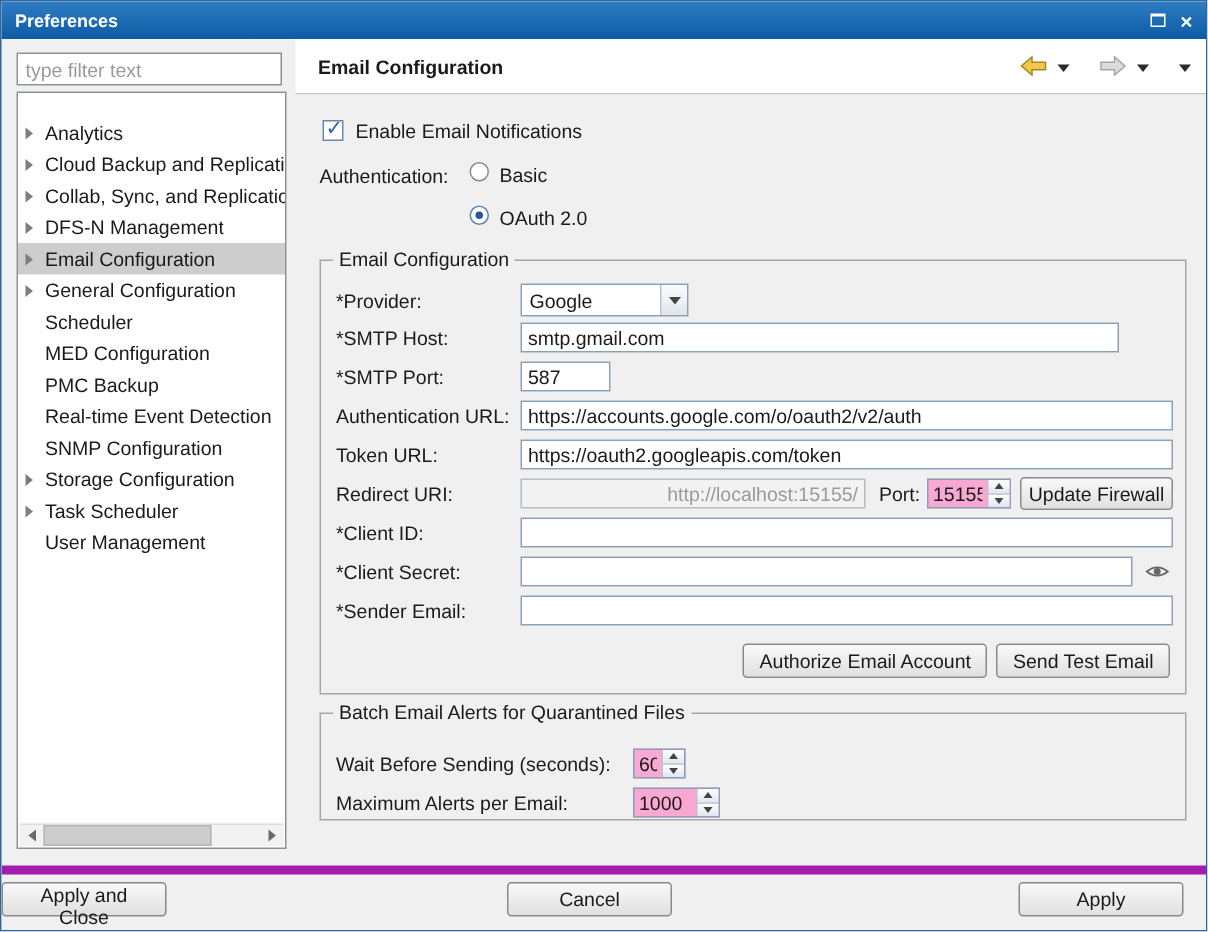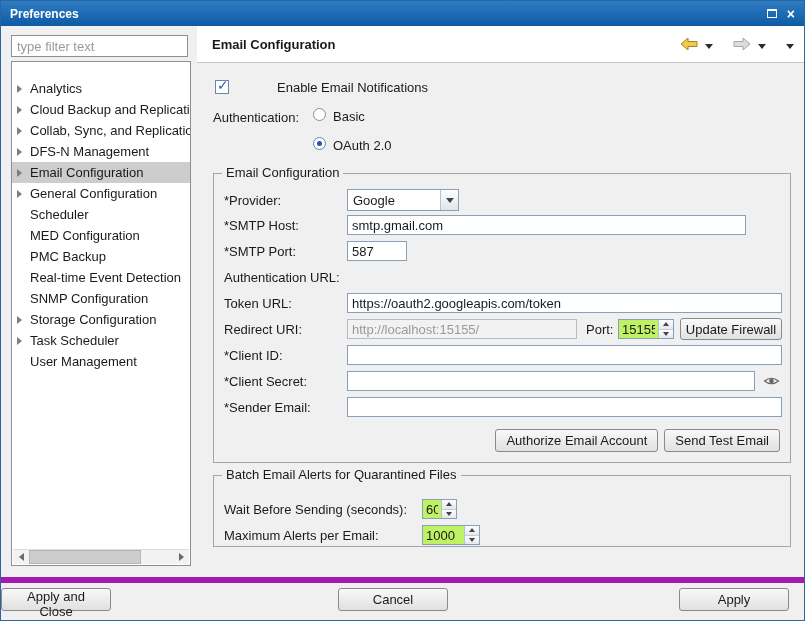--- a/index.html
+++ b/index.html
@@ -65,29 +65,29 @@
                            border-radius:50%; background:#2456a8; }
 
   
   .group { position:absolute; border:1px solid #a5a5a5; }
   .group-title { position:absolute; top:-9px; left:8px; background:#f0f0f0; padding:0 4px;
                  font-size:13px; color:#1a1a1a; white-space:nowrap; }
   .flabel { position:absolute; left:10px; font-size:13px; color:#1a1a1a; white-space:nowrap; }
 
   .tfield { position:absolute; height:20px; border:1px solid #89a0b6; background:#fff;
             font:13px "Liberation Sans","DejaVu Sans",sans-serif; color:#1a1a1a; padding:0 4px; }
-  .tfield.disabled { background:#f2f2f2; color:#9a9a9a; border-color:#b4bcc4; }
+  .tfield.disabled { background:#f2f2f2; color:#9a9a9a; border-color:#b4bcc4;text-align:right; }
 
   .combo { position:absolute; height:22px; border:1px solid #89a0b6; background:#fff; display:flex; align-items:center; }
   .combo-text { flex:1; font-size:13px; padding:0 5px; color:#1a1a1a; }
   .combo-btn { width:18px; height:100%; border-left:1px solid #b5c3d1;
                background:linear-gradient(#fdfdfd,#dfe5ec); display:flex; align-items:center; justify-content:center; }
   .combo-btn::before { content:""; border-left:4px solid transparent; border-right:4px solid transparent; border-top:5px solid #444; }
 
-  .spinner { position:absolute; height:20px; border:1px solid #89a0b6; background:#bef264; display:flex; }
+  .spinner { position:absolute; height:20px; border:1px solid #89a0b6; background:#f9a8d4; display:flex; }
   .spin-input { flex:1; min-width:0; border:none; outline:none; font:13px "Liberation Sans","DejaVu Sans",sans-serif;
                 padding:0 3px; color:#1a1a1a; background:transparent; }
   .spin-btns { width:15px; display:flex; flex-direction:column; border-left:1px solid #b5c3d1; }
   .spin-up,.spin-down { flex:1; background:linear-gradient(#fdfdfd,#e2e7ee);
                         display:flex; align-items:center; justify-content:center; }
   .spin-up { border-bottom:1px solid #c6cfd9; }
   .spin-up::before { content:""; border-left:3px solid transparent; border-right:3px solid transparent; border-bottom:4px solid #444; }
   .spin-down::before { content:""; border-left:3px solid transparent; border-right:3px solid transparent; border-top:4px solid #444; }
 
   .btn { height:23px; border:1px solid #8a8a8a; border-radius:3px; padding:0 10px;
@@ -200,21 +200,21 @@
       <span class="nav-sep"></span>
       <span class="caret"></span>
     </span>
   </div>
 
   <div class="content">
 
     <span class="checkbox">
       <span class="check-icon">✓</span>
     </span>
-    <span class="clabel" style="left:40px; top:17px;margin-left:40px;">Enable Email Notifications</span>
+    <span class="clabel" style="left:40px; top:17px;">Enable Email Notifications</span>
 
     <span class="clabel" style="left:16px; top:47px;">Authentication:</span>
     <span class="radio" style="left:116px; top:45px;"></span>
     <span class="clabel" style="left:136px; top:46px;">Basic</span>
     <span class="radio selected" style="left:116px; top:74px;"></span>
     <span class="clabel" style="left:136px; top:75px;">OAuth 2.0</span>
 
     <div class="group" style="left:16px; top:110px; width:578px; height:290px;">
       <span class="group-title">Email Configuration</span>
 
@@ -224,20 +224,21 @@
         <span class="combo-btn"></span>
       </div>
 
       <span class="flabel" style="top:44px;">*SMTP Host:</span>
       <input class="tfield" style="left: 133px; top: 41px; width: 399px;" value="smtp.gmail.com">
 
       <span class="flabel" style="top:70px;">*SMTP Port:</span>
       <input class="tfield" style="left: 133px; top: 67px; width: 60px;" value="587">
 
       <span class="flabel" style="top:96px;">Authentication URL:</span>
+      <input class="tfield" style="left: 133px; top: 93px; width: 435px;" value="https://accounts.google.com/o/oauth2/v2/auth">
 
       <span class="flabel" style="top:122px;">Token URL:</span>
       <input class="tfield" style="left: 133px; top: 119px; width: 435px;" value="https://oauth2.googleapis.com/token">
 
       <span class="flabel" style="top:148px;">Redirect URI:</span>
       <input class="tfield disabled" disabled="" style="left: 133px; top: 145px; width: 230px;" value="http://localhost:15155/">
       <span class="flabel" style="left:372px; top:148px;">Port:</span>
       <div class="spinner" style="left:404px; top:145px; width:56px;">
         <input class="spin-input" value="15155" style="">
         <span class="spin-btns">

